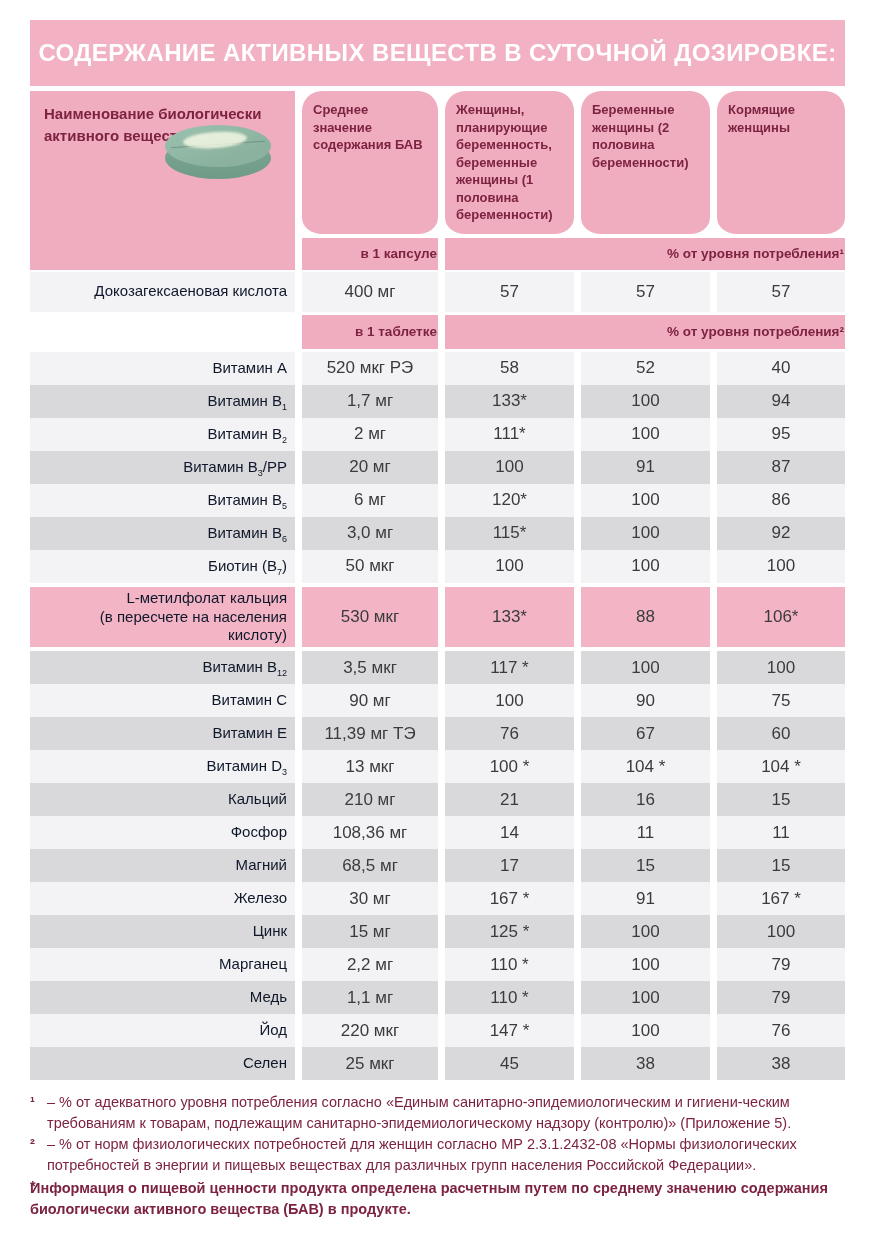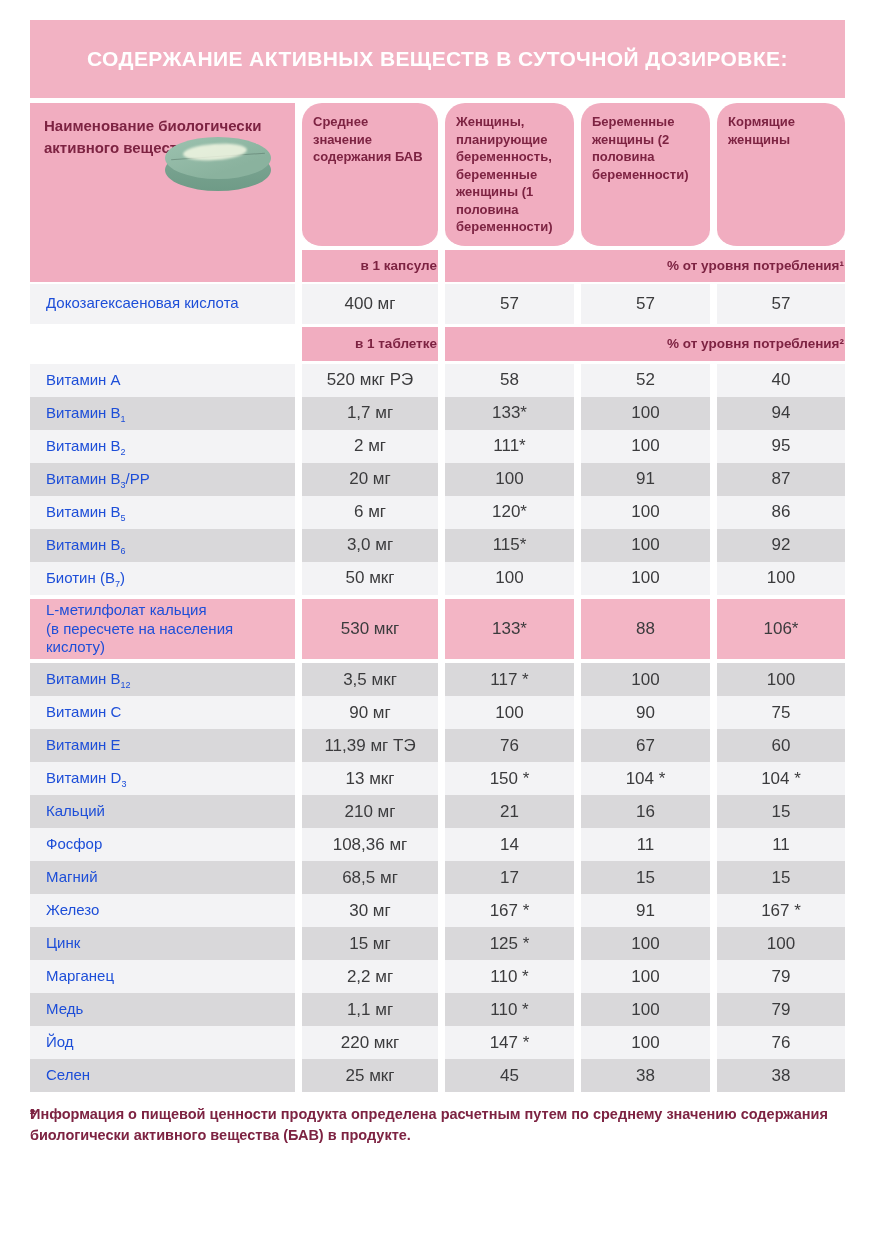--- a/index.html
+++ b/index.html
@@ -5,24 +5,24 @@
   html,body{margin:0;padding:0;}
   body{
     width:875px;min-height:1241px;background:#ffffff;
     font-family:"Liberation Sans", sans-serif;
     -webkit-font-smoothing:antialiased;
   }
   *{box-sizing:border-box;}
 
   
   .banner{
-    margin:20px 30px 5px 30px;height:78px;
+    margin:20px 30px 5px 30px;height:66px;
     background:#f2b2c3;color:#ffffff;
     display:flex;align-items:center;justify-content:center;
-    font-size:21px;font-weight:700;letter-spacing:.4px;
+    font-size:24px;font-weight:700;letter-spacing:.4px;
     text-align:center;
   }
 
   
   table.tbl{
     table-layout:fixed;border-collapse:separate;border-spacing:7px 0;
     width:829px;margin-left:23px;
   }
   col.c1{width:265px;}col.c2{width:136px;}col.c3{width:129px;}col.c4{width:129px;}col.c5{width:128px;}
 
@@ -35,21 +35,21 @@
   th.h-name{font-size:15px;line-height:1.45;padding:12px 14px;border-bottom:2px solid #fff;position:relative;}
 
   tr.subhead td{
     background:#f1adc0;color:#7d2342;font-weight:700;font-size:13.5px;
     text-align:right;vertical-align:middle;height:34px;border-bottom:2px solid #fff;
   }
   tr.subhead2 td{height:40px;border-top:3px solid #fff;border-bottom:3px solid #fff;margin-left:28px;}
   tr.subhead2 td.empty{background:transparent;border:0;}
 
   td.name{
-    text-align:left;padding:2px 8px 2px 16px;font-size:15px;color:#1d4ed8;
+    text-align:right;padding:2px 8px 2px 16px;font-size:15px;color:#0f172a;
     vertical-align:middle;line-height:1.25;
   }
   td.amount,td.val{
     text-align:center;vertical-align:middle;font-size:17px;color:#3b3b3d;
   }
   tr.data td{height:33px;}
   tr.dha td{height:40px;}
   sub{font-size:9px;line-height:0;}
 
   tr.r-light td{background:#f3f3f5;}
@@ -211,21 +211,21 @@
       <tr class="data r-dark">
         <td class="name"><span>Витамин E</span></td>
         <td class="amount">11,39 мг ТЭ</td>
         <td class="val">76</td>
         <td class="val">67</td>
         <td class="val">60</td>
       </tr>
       <tr class="data r-light">
         <td class="name"><span>Витамин D</span><sub>3</sub></td>
         <td class="amount">13 мкг</td>
-        <td class="val">150 *</td>
+        <td class="val">100 *</td>
         <td class="val">104 *</td>
         <td class="val">104 *</td>
       </tr>
       <tr class="data r-dark">
         <td class="name"><span>Кальций</span></td>
         <td class="amount">210 мг</td>
         <td class="val">21</td>
         <td class="val">16</td>
         <td class="val">15</td>
       </tr>
@@ -284,21 +284,23 @@
         <td class="val">45</td>
         <td class="val">38</td>
         <td class="val">38</td>
       </tr>
     </tbody>
 </table>
 
 <div class="notes">
   <p class="note">
     <span class="mk">¹</span>
+    <span>– % от адекватного уровня потребления согласно «Единым санитарно-эпидемиологическим и гигиени-ческим требованиям к товарам, подлежащим санитарно-эпидемиологическому надзору (контролю)» (Приложение 5).</span>
   </p>
   <p class="note">
     <span class="mk">²</span>
+    <span>– % от норм физиологических потребностей для женщин согласно МР 2.3.1.2432-08 «Нормы физиологических потребностей в энергии и пищевых веществах для различных групп населения Российской Федерации».</span>
   </p>
   <p class="note">
     <span class="mk">*</span>
   </p>
   <p class="note-info">Информация о пищевой ценности продукта определена расчетным путем по среднему значению содержания биологически активного вещества (БАВ) в продукте.</p>
 </div>
 
 </body></html>

